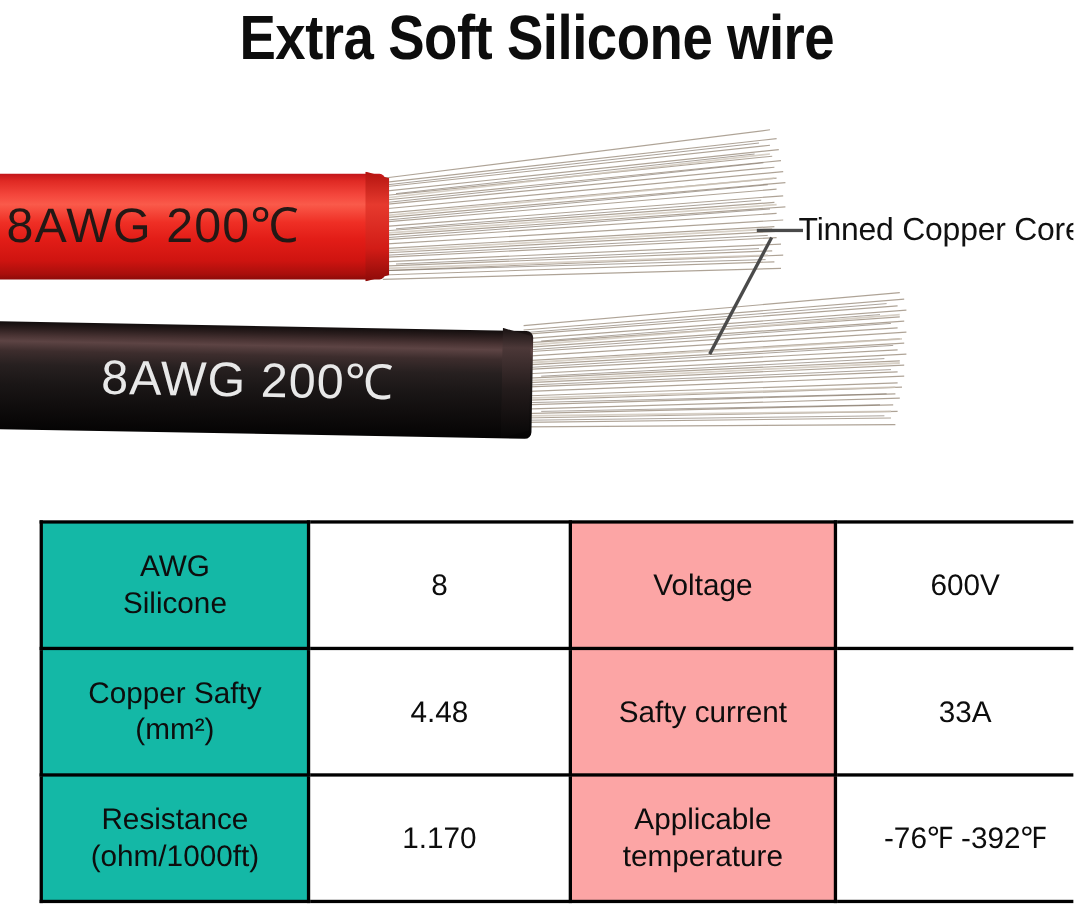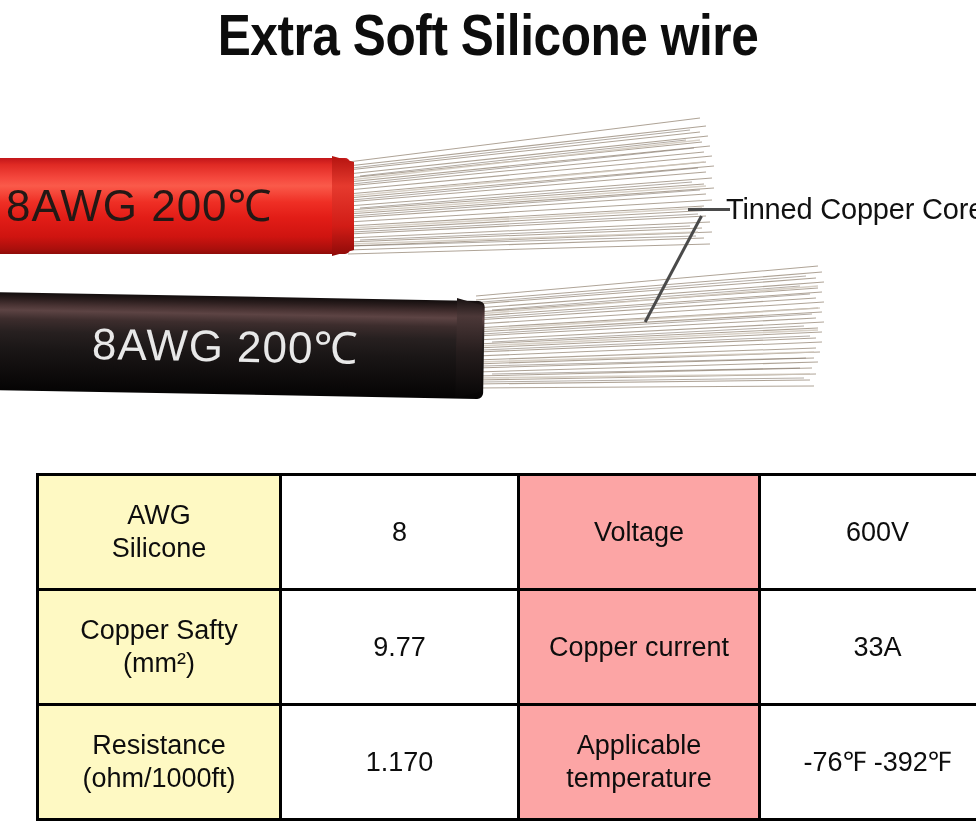--- a/index.html
+++ b/index.html
@@ -191,21 +191,21 @@
     text-align: center;
     vertical-align: middle;
     font-size: 27px;
     line-height: 33px;
     color: #0d0d0d;
     padding: 6px 4px;
     font-family: "Liberation Sans", sans-serif;
   }
   #spec-table tr { height: 115px; }
   td.key {
-    background: #fef9c3;
+    background: #14b8a6;
     width: 232px;
   }
   td.val {
     background: #ffffff;
     width: 227px;
   }
   td.key2 { background: #fca5a5; width: 230px; }
   td.val2 { background: #ffffff; width: 225px; }
   .cellline { display: block; }
 </style>
@@ -336,23 +336,23 @@
         <td class="key2">
           <span class="cellline">Voltage</span>
         </td>
         <td class="val2">600V</td>
       </tr>
       <tr>
         <td class="key">
           <span class="cellline">Copper Safty</span>
           <span class="cellline">(mm²)</span>
         </td>
-        <td class="val">9.77</td>
+        <td class="val">4.48</td>
         <td class="key2">
-          <span class="cellline">Copper current</span>
+          <span class="cellline">Safty current</span>
         </td>
         <td class="val2">33A</td>
       </tr>
       <tr>
         <td class="key">
           <span class="cellline">Resistance</span>
           <span class="cellline">(ohm/1000ft)</span>
         </td>
         <td class="val">1.170</td>
         <td class="key2">

